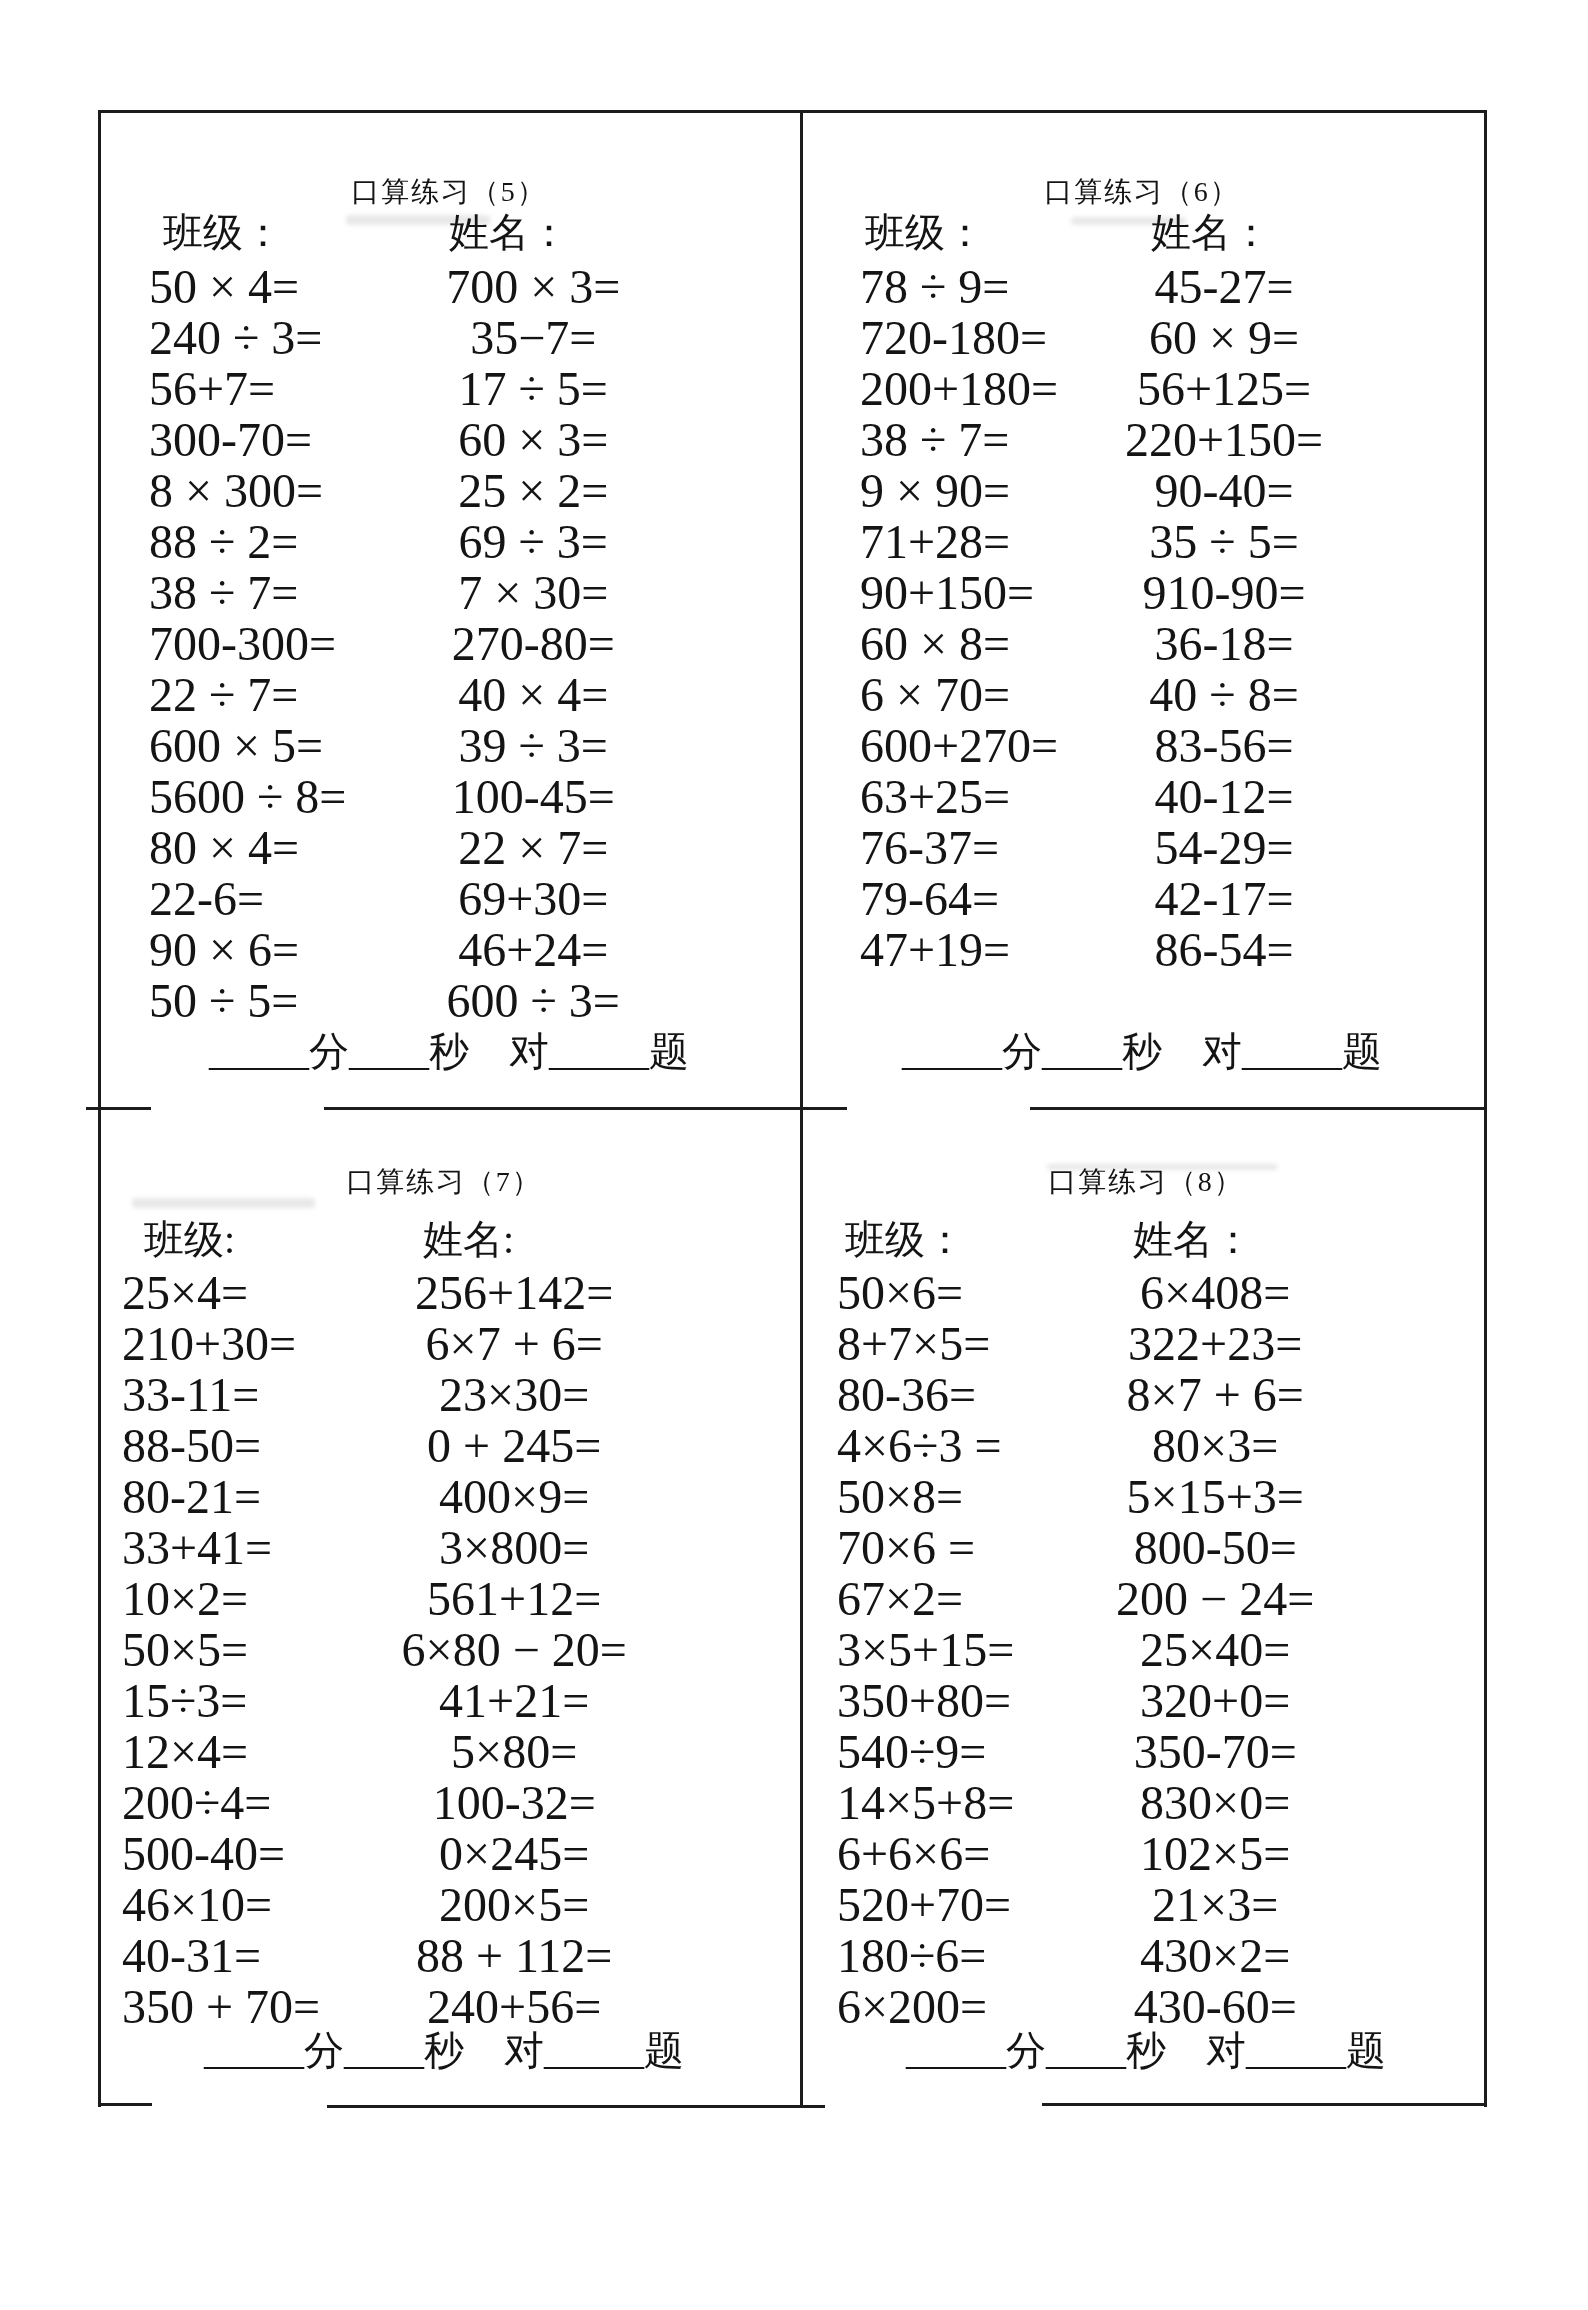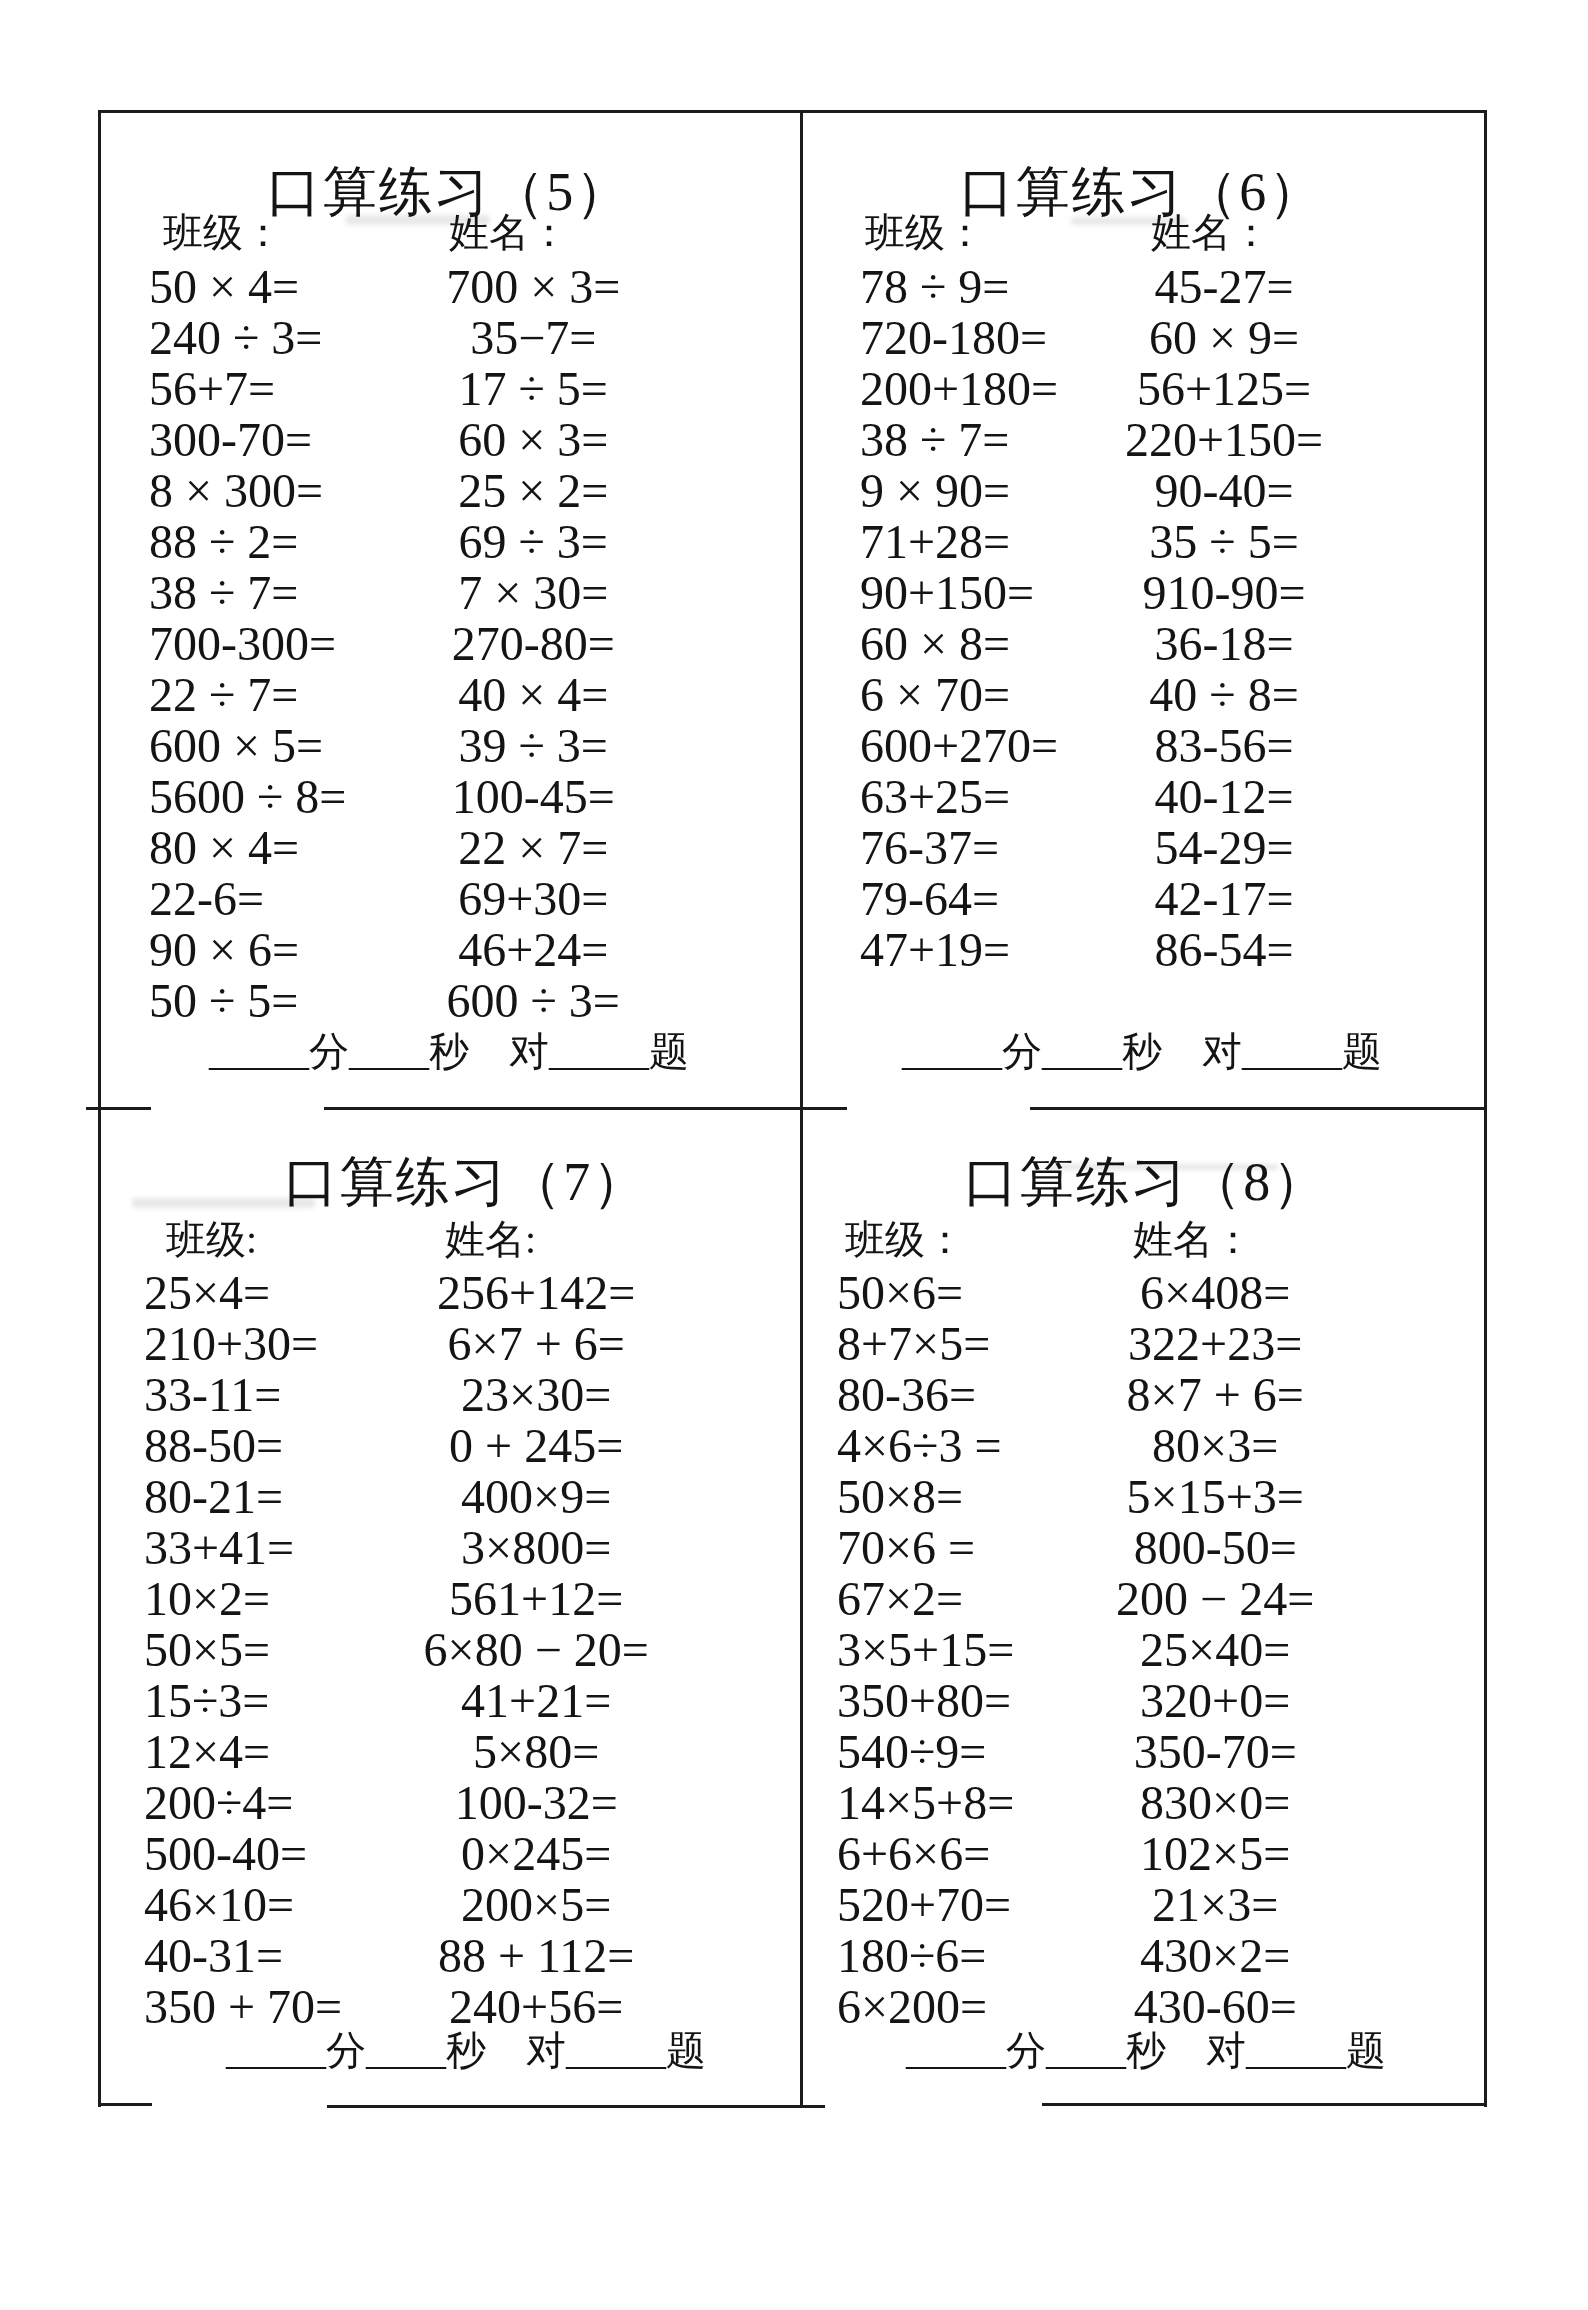--- a/index.html
+++ b/index.html
@@ -10,26 +10,26 @@
     background:#ffffff;
     font-family:"Liberation Serif","DejaVu Serif",serif;
     color:#141414;
     overflow:hidden;
   }
   .hline,.vline{position:absolute;background:#1c1c1c;}
   
   .cell{position:absolute;}
   .q5{left:98px;top:110px;width:702px;height:996px;}
   .q6{left:800px;top:110px;width:684px;height:996px;}
-  .q7{left:115px;top:1107px;width:702px;height:1084px;}
+  .q7{left:93px;top:1107px;width:702px;height:1084px;}
   .q8{left:800px;top:1107px;width:692px;height:997px;}
 
   .title{
     position:absolute;left:0;width:100%;text-align:center;
-    font-size:54px;line-height:50px;letter-spacing:1.9px;
+    font-size:28px;line-height:50px;letter-spacing:1.9px;
   }
   .q5 .title,.q6 .title{top:57px;}
   .q7 .title,.q8 .title{top:50px;}
 
   .labels{position:absolute;left:0;width:100%;font-size:40px;line-height:50px;}
   .q5 .labels,.q6 .labels{top:98px;}
   .q7 .labels,.q8 .labels{top:108px;}
   .labels .lab{position:absolute;white-space:pre;}
   .q5 .lab.class,.q6 .lab.class{left:65px;}
   .q5 .lab.name,.q6 .lab.name{left:351px;}

